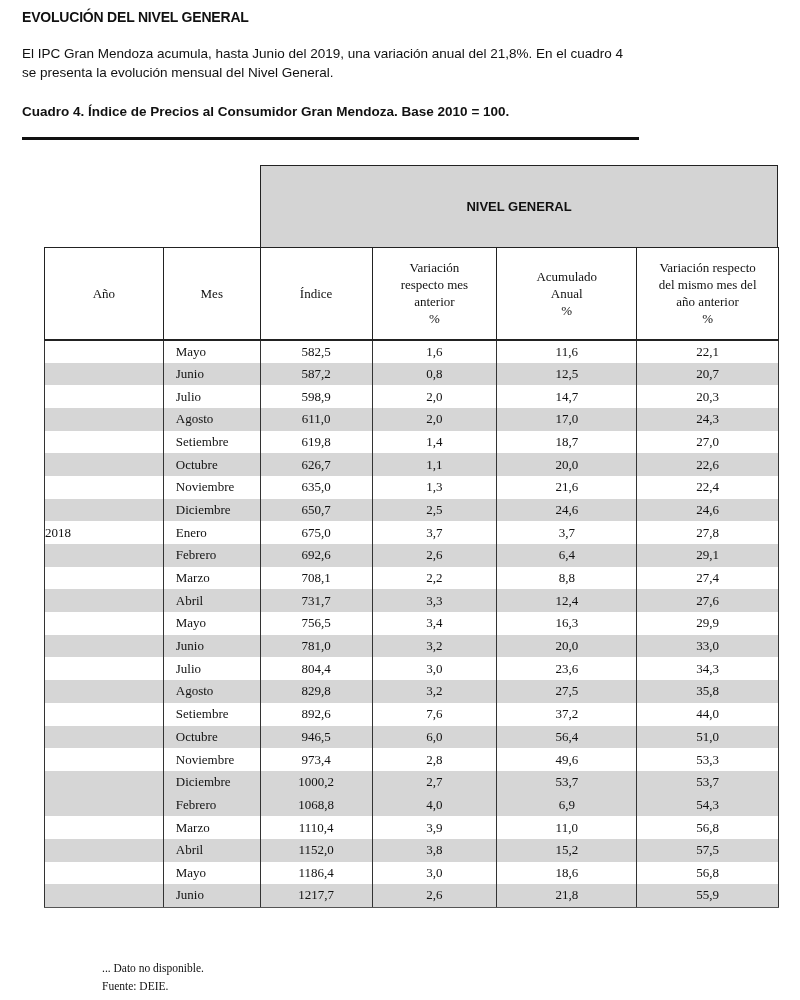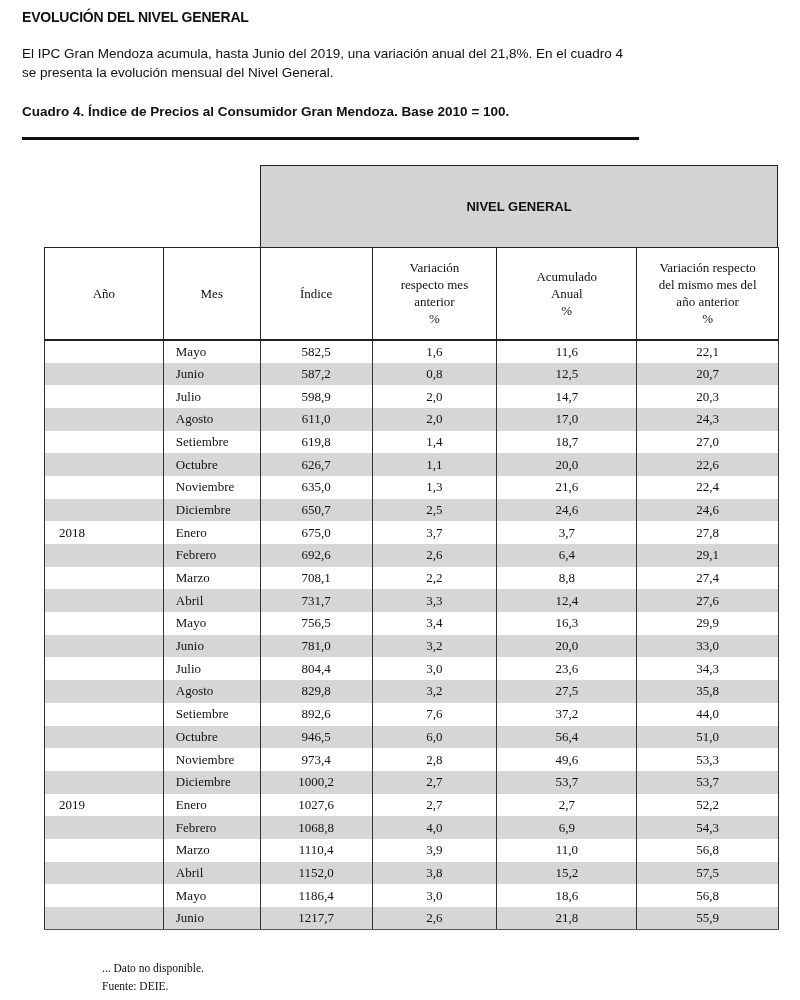--- a/index.html
+++ b/index.html
@@ -15,21 +15,21 @@
              display: flex; align-items: center; justify-content: center;
              font-size: 13px; font-weight: bold; }
 
   table.grid { position: absolute; left: 44px; top: 247px; width: 735px; border-collapse: collapse;
                font-family: "Liberation Serif", serif; font-size: 13px; }
   table.grid th { font-weight: normal; height: 92px; vertical-align: middle; text-align: center;
                   border: 1px solid #222; border-top: 1.5px solid #222; border-bottom: 2px solid #222;
                   line-height: 17px; font-size: 13px; padding: 0 4px; margin-top: 28px; }
   table.grid td { height: 22.7px; text-align: center; border-left: 1px solid #333; border-right: 1px solid #333;
                   padding: 0; line-height: 22px; }
-  table.grid td.yr { text-align: left; padding-left: 14px; border-left: 1px solid #333; }
+  table.grid td.yr { text-align: left; padding-left: 0; border-left: 1px solid #333; }
   table.grid td.ms { text-align: left; padding-left: 12px; }
   table.grid tr.alt td { background: #d6d6d6; }
   table.grid tr.alt td.yr { background: #d6d6d6; }
   table.grid tr:last-child td { border-bottom: 1px solid #555; }
   .foot { position: absolute; left: 102px; font-family: "Liberation Serif", serif; font-size: 11.5px; }
 </style>
 </head>
 <body>
 
 <div class="h1">EVOLUCIÓN DEL NIVEL GENERAL</div>
@@ -233,28 +233,20 @@
         <td>53,3</td>
       </tr>
       <tr class="alt">
         <td class="yr"></td>
         <td class="ms">Diciembre</td>
         <td>1000,2</td>
         <td>2,7</td>
         <td>53,7</td>
         <td>53,7</td>
       </tr>
-      <tr>
-        <td class="yr">2019</td>
-        <td class="ms">Enero</td>
-        <td>1027,6</td>
-        <td>2,7</td>
-        <td>2,7</td>
-        <td>52,2</td>
-      </tr>
       <tr class="alt">
         <td class="yr"></td>
         <td class="ms">Febrero</td>
         <td>1068,8</td>
         <td>4,0</td>
         <td>6,9</td>
         <td>54,3</td>
       </tr>
       <tr>
         <td class="yr"></td>

